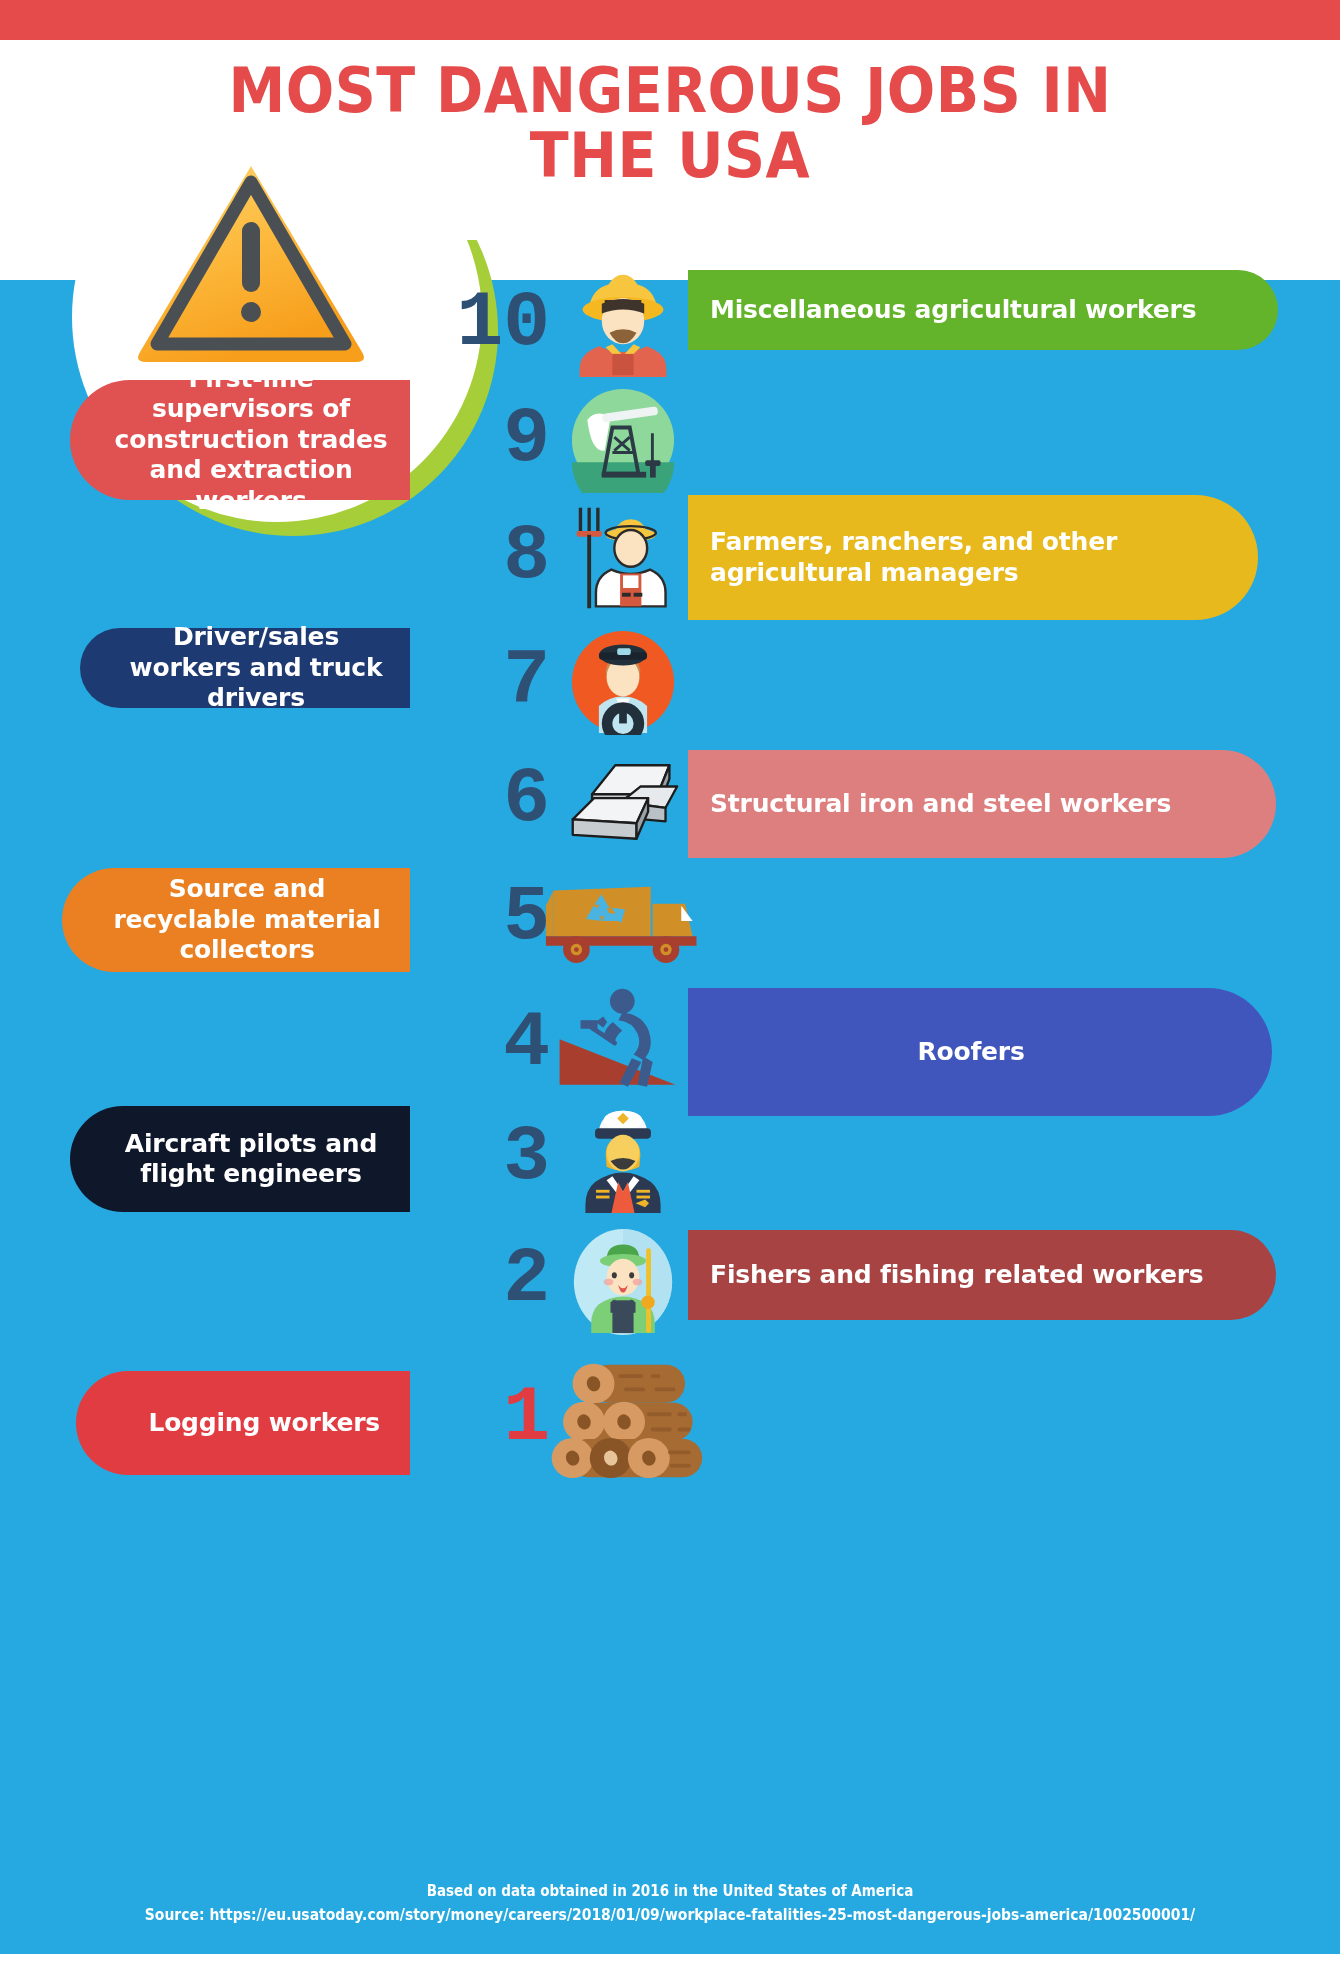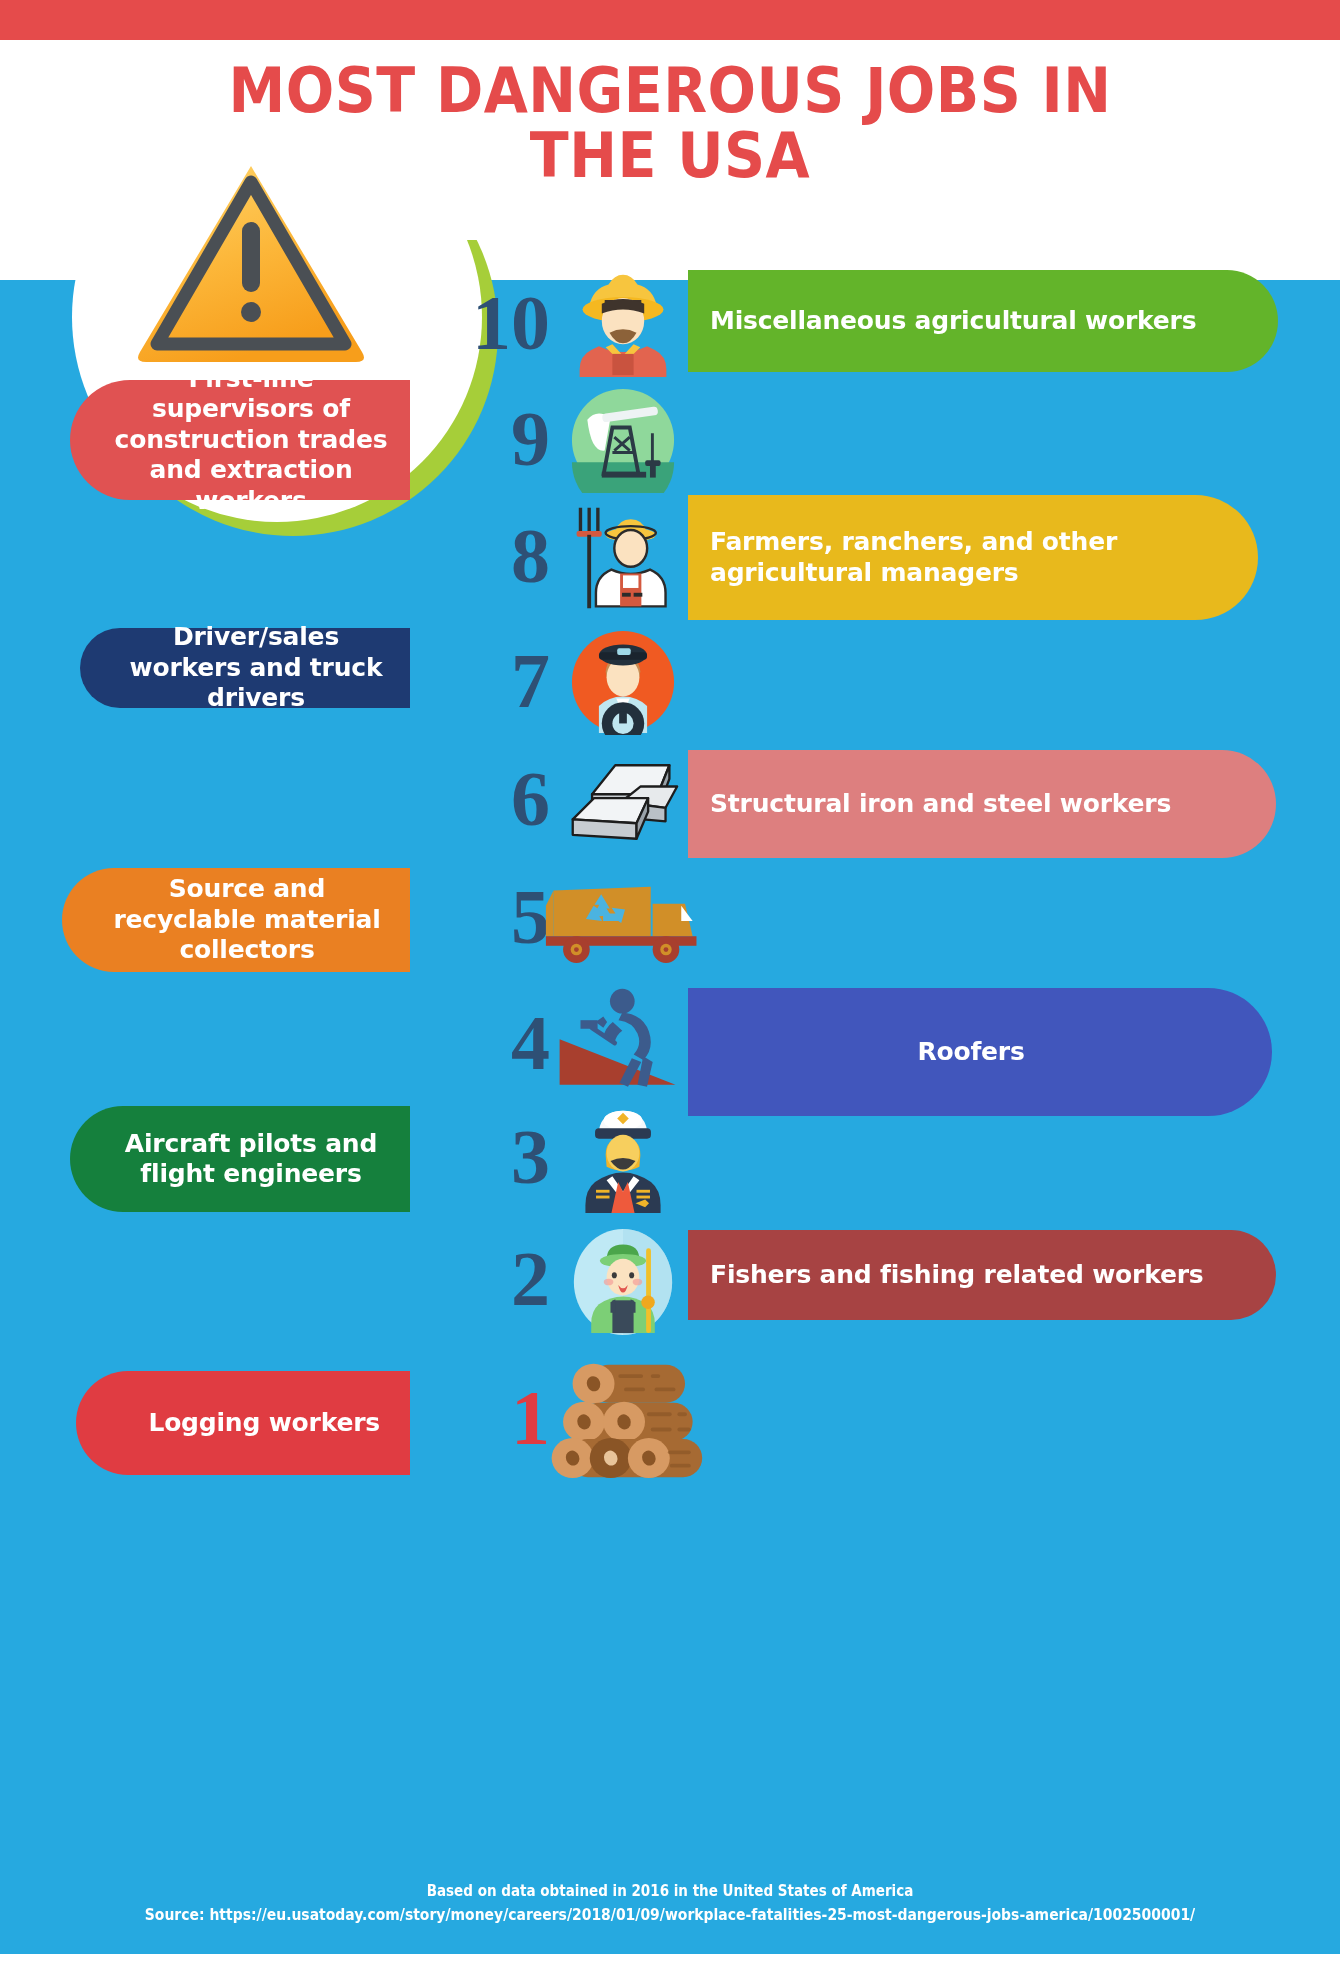--- a/index.html
+++ b/index.html
@@ -78,21 +78,21 @@
   }
 
   
   .row {
     position: absolute;
     left: 0;
     width: 1340px;
   }
   .rank {
     position: absolute;
-    font-family: Liberation Serif, serif;
+    font-family: Liberation Mono, monospace;
     font-weight: 900;
     font-size: 78px;
     color: #2e5075;
     text-align: right;
     width: 150px;
     line-height: 1;
   }
   .rank.one { color: #e03c42; }
 
   .icon-cell {
@@ -180,21 +180,21 @@
         </linearGradient>
       </defs>
       <path d="M115 6 L226 192 Q232 202 220 202 L10 202 Q-2 202 4 192 Z" fill="url(#gwarn)"></path>
       <path d="M115 22 L209 184 L21 184 Z" fill="none" stroke="#4a4f54" stroke-width="13" stroke-linejoin="round"></path>
       <rect x="106" y="62" width="18" height="70" rx="9" fill="#4a4f54"></rect>
       <circle cx="115" cy="152" r="10" fill="#4a4f54"></circle>
     </svg>
   </div>
 
   <div class="row" style="top:262px;height:120px;">
-    <div class="pill right" style="background:#63b42a;top:8px;width:590px;height:102px;">
+    <div class="pill right" style="background:#63b42a;top:8px;width:590px;height:80px;">
       <span>Miscellaneous agricultural workers</span>
     </div>
     <div class="rank" style="left:400px;top:22px;">10</div>
     <div class="icon-cell" style="top:10px;height:104px;">
       <svg viewBox="0 0 110 110" width="106" height="106">
         <path d="M20 36 Q24 18 40 14 Q46 4 55 4 Q64 4 70 14 Q86 18 90 36 Z" fill="#f7c53e"></path>
         <ellipse cx="55" cy="40" rx="42" ry="13" fill="#f5b820"></ellipse>
         <path d="M36 30 h38 v14 h-38 z" fill="#3f342c"></path>
         <ellipse cx="55" cy="52" rx="22" ry="24" fill="#fbe2c0"></ellipse>
         <path d="M33 34 q22 -10 44 0 v10 q-22 -8 -44 0 z" fill="#3f342c"></path>
@@ -343,21 +343,21 @@
         <g stroke="#3c5b8c" stroke-width="5" stroke-linecap="round">
           <line x1="42" y1="44" x2="66" y2="60"></line>
         </g>
         <path d="M30 36 l18 0 l0 9 l-18 0 z" fill="#3c5b8c"></path>
         <path d="M46 38 l8 -6 l4 6 l-4 6 z" fill="#3c5b8c"></path>
       </svg>
     </div>
   </div>
 
   <div class="row" style="top:1098px;height:120px;">
-    <div class="pill left" style="background:#15803d;top:8px;width:340px;height:106px;">
+    <div class="pill left" style="background:#0f172a;top:8px;width:340px;height:106px;">
       <span>Aircraft pilots and flight engineers</span>
     </div>
     <div class="rank" style="left:400px;top:20px;">3</div>
     <div class="icon-cell" style="top:2px;height:116px;">
       <svg viewBox="0 0 110 118" width="106" height="114">
         <path d="M30 30 q4 -20 25 -20 q21 0 25 20 z" fill="#f7f9fb"></path>
         <ellipse cx="55" cy="20" rx="20" ry="10" fill="#ffffff"></ellipse>
         <rect x="26" y="28" width="58" height="11" rx="4" fill="#2b3a52"></rect>
         <path d="M49 18 l6 -6 l6 6 l-6 6 z" fill="#f0b429"></path>
         <path d="M55 38 q18 0 18 18 l-1 12 q-17 8 -34 0 l-1 -12 q0 -18 18 -18 z" fill="#f0b429"></path>

